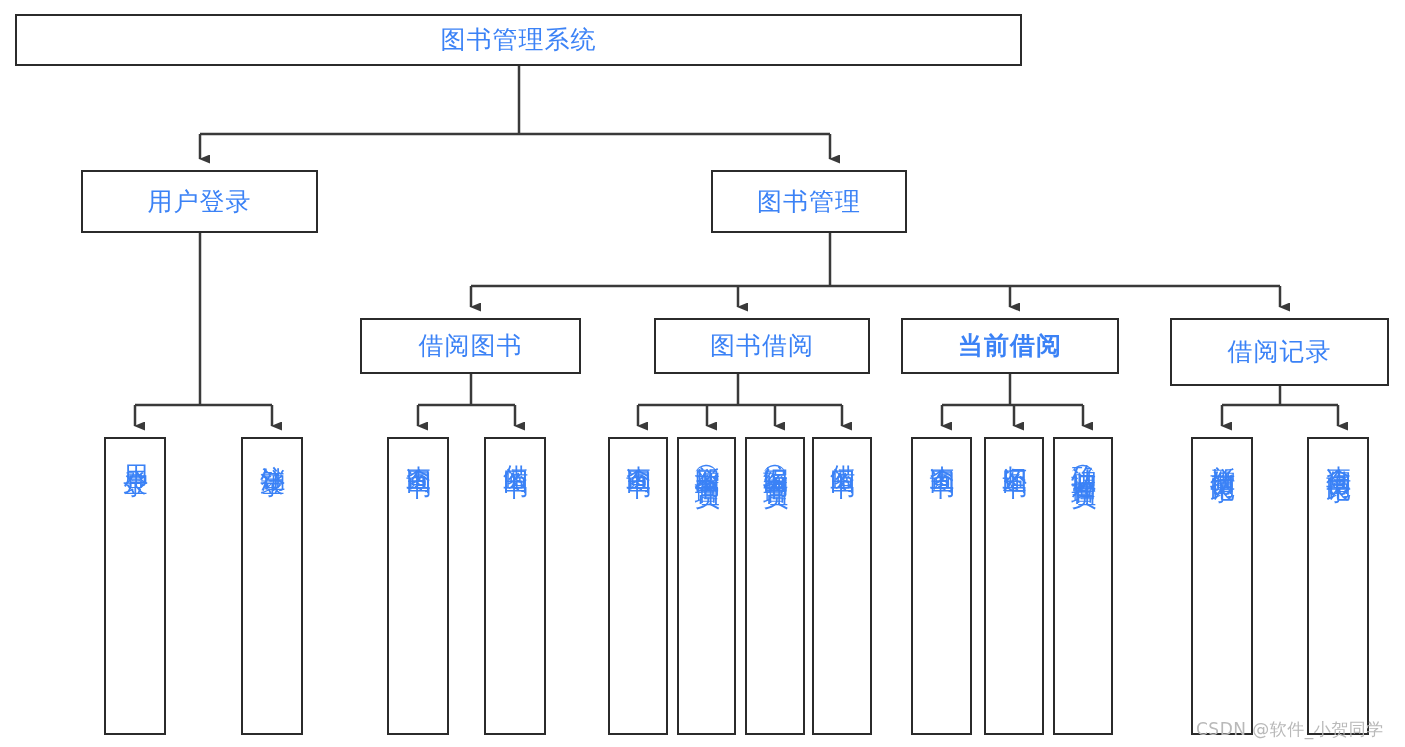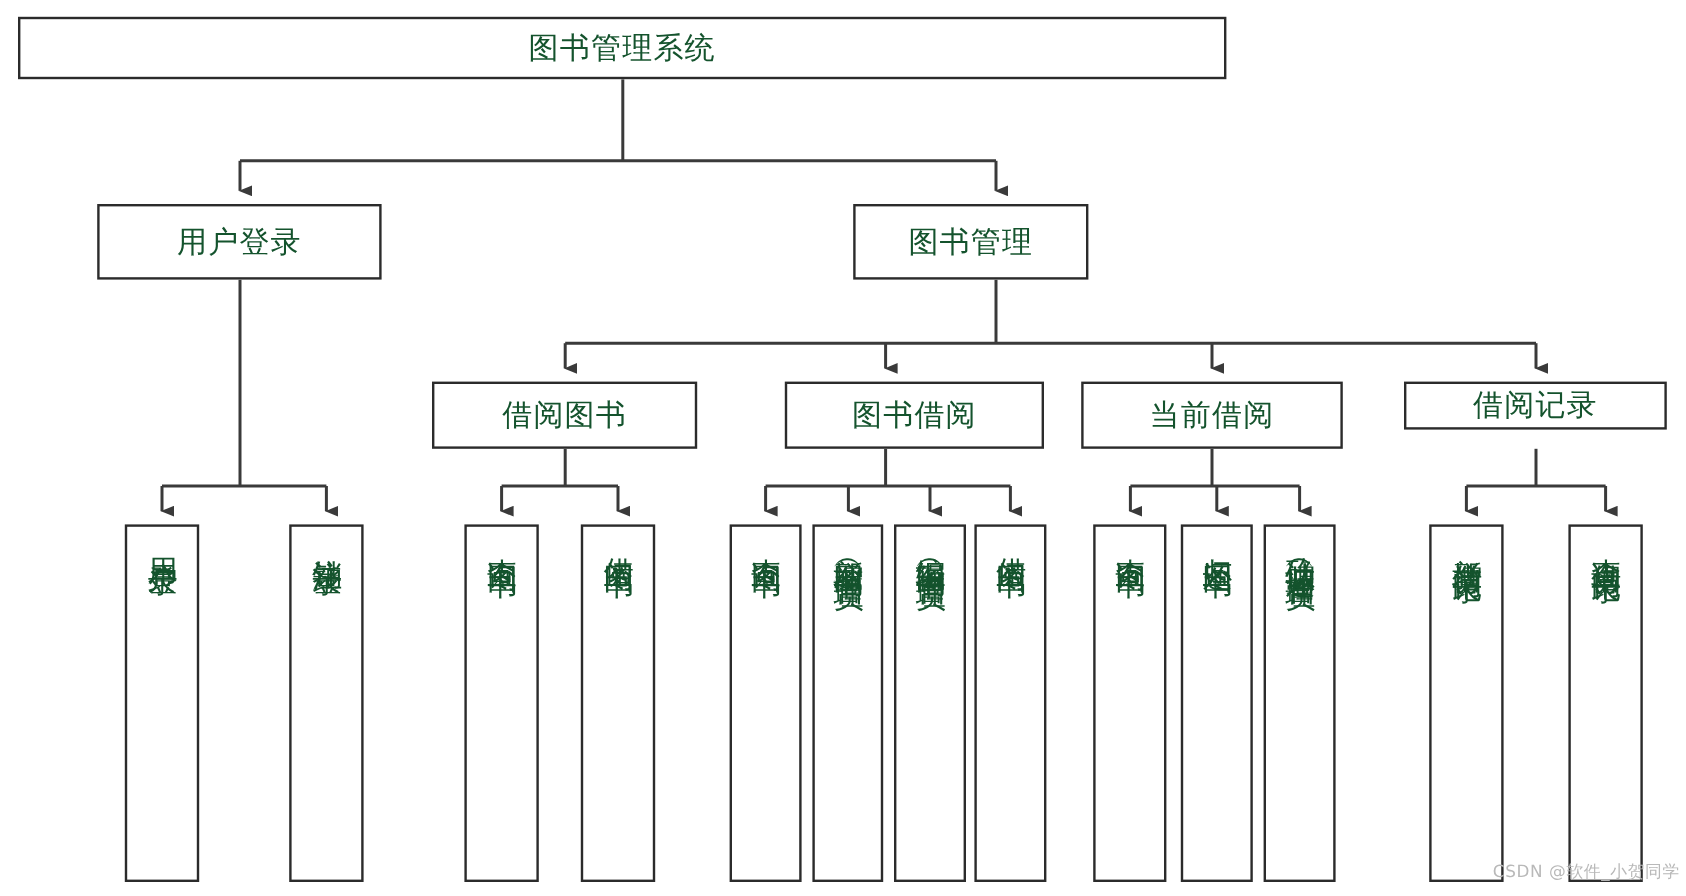--- a/index.html
+++ b/index.html
@@ -26,21 +26,21 @@
     pointer-events: none;
   }
   .node {
     position: absolute;
     box-sizing: border-box;
     background: #ffffff;
     border: 2px solid #2b2b2b;
     display: flex;
     align-items: center;
     justify-content: center;
-    color: #14532d;
+    color: #3b82f6;
   }
   .node .label {
     display: block;
     text-align: center;
     line-height: 1.18;
     white-space: nowrap;
   }
   
   .node.horiz .label {
     font-size: 25px;
@@ -58,25 +58,24 @@
   .node.vert .label {
     writing-mode: vertical-rl;
     text-orientation: upright;
     font-size: 25px;
     line-height: 1.05;
     letter-spacing: 3px;
     white-space: nowrap;
   }
   .watermark {
     position: absolute;
-    font-size: 14px;
+    font-size: 17px;
     color: #b9b9b9;
     white-space: nowrap;
     letter-spacing: 0.5px;
-    margin-left: 48px;
   }
 </style>
 </head>
 <body>
 
 <div id="canvas">
   <svg class="edges" viewBox="0 0 1405 747">
     <defs>
       <marker id="arrowhead" markerWidth="9" markerHeight="11" refX="4.5" refY="10" orient="auto" markerUnits="userSpaceOnUse">
         <path d="M0,0 L9,0 L4.5,11 Z" fill="#3a3a3a"></path>
@@ -128,24 +127,24 @@
       </div>
       <div class="node horiz" style="left: 711px; top: 170px; width: 196px; height: 63px;">
         <span class="label">图书管理</span>
       </div>
       <div class="node horiz" style="left: 360px; top: 318px; width: 221px; height: 56px;">
         <span class="label">借阅图书</span>
       </div>
       <div class="node horiz" style="left: 630px; top: 318px; width: 216px; height: 56px; margin-left: 24px;">
         <span class="label">图书借阅</span>
       </div>
-      <div class="node horiz" style="left: 901px; top: 318px; width: 218px; height: 56px;">
+      <div class="node horiz" style="left: 901px; top: 318px; width: 218px; height: 56px; font-weight: bold;">
         <span class="label">当前借阅</span>
       </div>
-      <div class="node horiz" style="left: 1170px; top: 318px; width: 219px; height: 40px;">
+      <div class="node horiz" style="left: 1170px; top: 318px; width: 219px; height: 68px;">
         <span class="label">借阅记录</span>
       </div>
       <div class="node vert" style="left: 104px; top: 437px; width: 62px; height: 298px;">
         <span class="label">用户登录</span>
       </div>
       <div class="node vert" style="left: 241px; top: 437px; width: 62px; height: 298px;">
         <span class="label">注销登录</span>
       </div>
       <div class="node vert" style="left: 387px; top: 437px; width: 62px; height: 298px;">
         <span class="label">查询图书</span>

